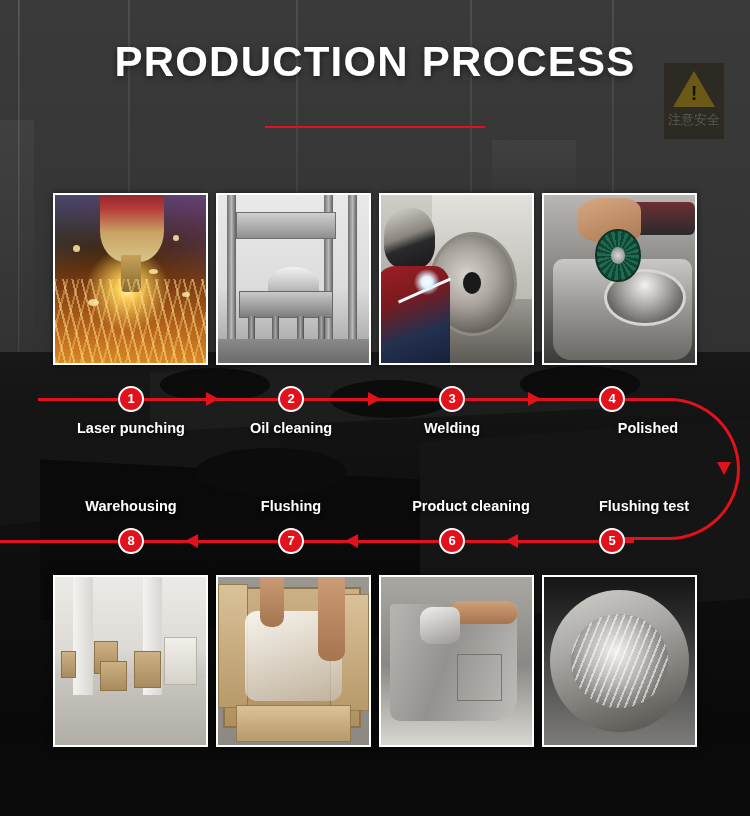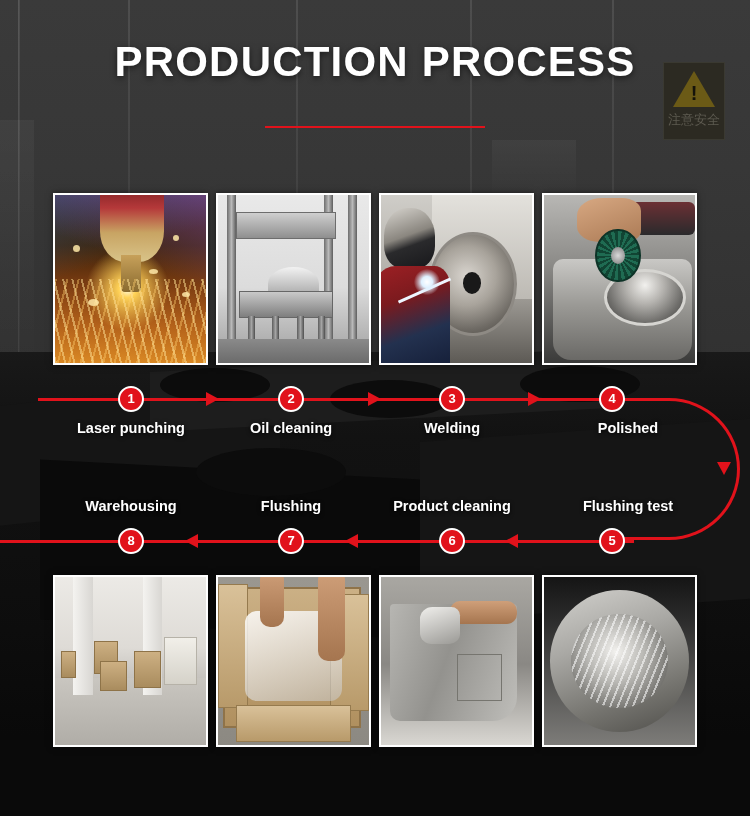--- a/index.html
+++ b/index.html
@@ -594,26 +594,26 @@
     <div class="badge r1" style="left:612px">4</div>
 
     <div class="badge r2" style="left:131px">8</div>
     <div class="badge r2" style="left:291px">7</div>
     <div class="badge r2" style="left:452px">6</div>
     <div class="badge r2" style="left:612px">5</div>
 
     <div class="step-label r1" style="left:131px">Laser punching</div>
     <div class="step-label r1" style="left:291px">Oil cleaning</div>
     <div class="step-label r1" style="left:452px">Welding</div>
-    <div class="step-label r1" style="left:628px">Polished</div>
+    <div class="step-label r1" style="left:648px">Polished</div>
 
     <div class="step-label r2" style="left:131px">Warehousing</div>
     <div class="step-label r2" style="left:291px">Flushing</div>
-    <div class="step-label r2" style="left:452px">Product cleaning</div>
-    <div class="step-label r2" style="left:628px">Flushing test</div>
+    <div class="step-label r2" style="left:471px">Product cleaning</div>
+    <div class="step-label r2" style="left:644px">Flushing test</div>
   </div>
 
   <div class="photo-row bottom">
     <div class="photo">
       <div class="photo-inner ph-ware">
         <div class="floor"></div>
         <div class="pillar" style="left:12%"></div>
         <div class="pillar" style="left:58%"></div>
         <div class="carton" style="left:26%;top:38%;width:16%;height:20%"></div>
         <div class="carton" style="left:30%;top:50%;width:18%;height:18%"></div>

